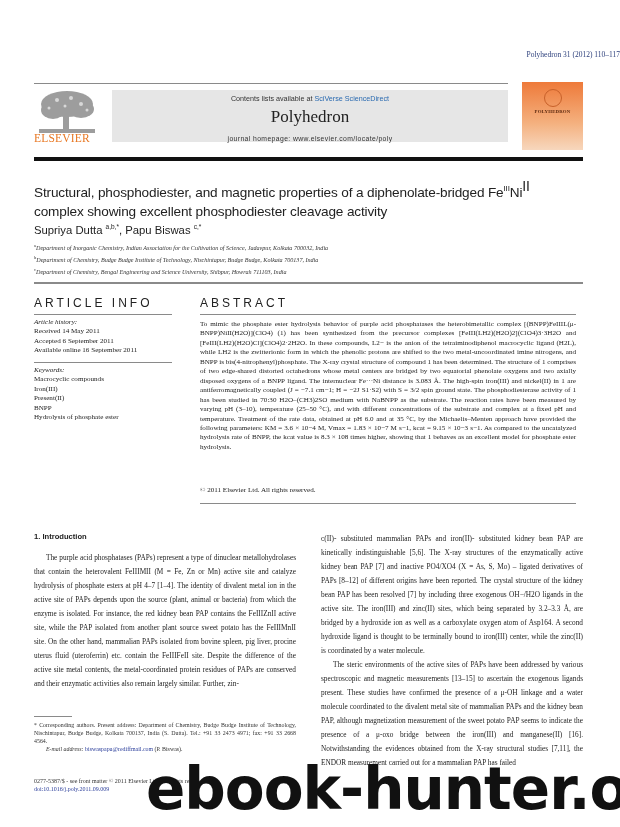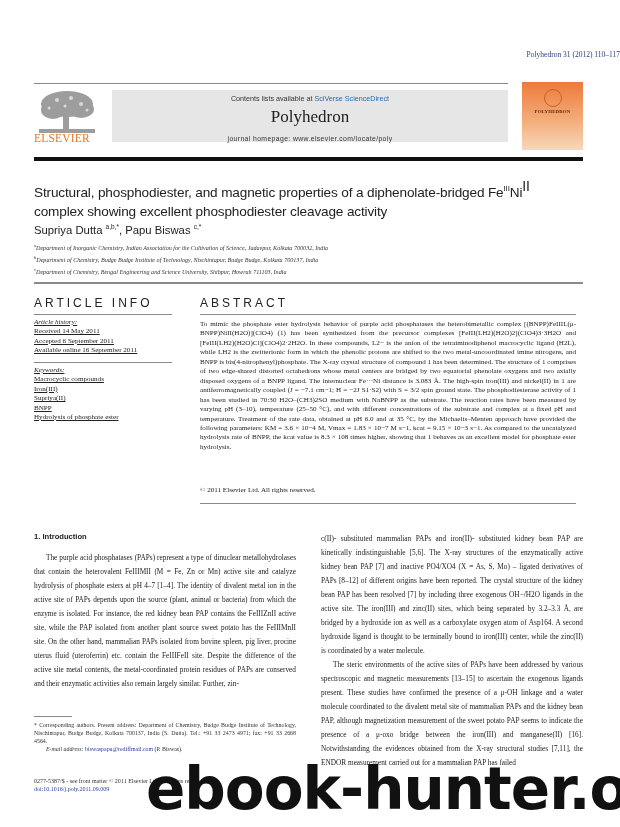--- a/index.html
+++ b/index.html
@@ -18,21 +18,21 @@
   .homepage { position:absolute; top:45px; width:100%; text-align:center; font-family:"Liberation Sans", sans-serif; font-size:6.8px; color:#333; letter-spacing:0.4px; }
   .cover { left:522px; top:82px; width:61px; height:68px; background:linear-gradient(#ee7a3a, #f4b07e 60%, #f7d7bd); }
   .cover .cover-title { position:absolute; top:27px; width:100%; text-align:center; font-size:4.8px; color:#5b2a10; font-weight:bold; letter-spacing:0.2px; }
   .cover .cover-emblem { position:absolute; left:22px; top:7px; width:16px; height:16px; border:1px solid #c8612a; border-radius:50%; }
   .title { left:34px; top:177px; width:560px; font-family:"Liberation Sans", sans-serif; font-size:13.6px; line-height:19px; color:#222; letter-spacing:-0.15px; }
   .authors { left:34px; top:223px; font-family:"Liberation Sans", sans-serif; font-size:11.3px; color:#222; }
   .authors sup { font-size:6.5px; }
   .affils { left:34px; top:241px; font-size:6.1px; font-style:italic; line-height:9.2px; color:#333; }
   .affils sup { font-style:normal; font-size:4.5px; }
   .section-head { font-family:"Liberation Sans", sans-serif; font-size:12px; letter-spacing:3px; color:#222; }
-  .info-block { font-size:7.1px; line-height:9.4px; color:#222;text-decoration:underline; }
+  .info-block { font-size:7.1px; line-height:9.4px; color:#222; }
   .info-block .it { font-style:italic; }
   .abstract { left:200px; top:320px; width:376px; font-size:7.1px; line-height:9.45px; text-align:justify; color:#222; }
   .copyright { left:200px; top:486px; width:376px; text-align:left; font-size:7.1px; color:#222; }
   .intro-head { left:34px; top:532px; font-family:"Liberation Sans", sans-serif; font-weight:bold; font-size:7.6px; color:#222;text-align:center; }
   .col { width:262px; font-size:7.3px; line-height:14px; text-align:justify; color:#222;font-family:Liberation Serif, serif; }
   .col p { margin:0; text-indent:12px; }
   .col p.noindent { text-indent:0; }
   .footnote { left:34px; top:721px; width:262px; font-size:5.9px; line-height:8px; color:#333; text-align:justify; }
   .footnote .email { color:#2a3d9a; }
   .issn { left:34px; top:777px; font-size:6px; line-height:8px; color:#333; }
@@ -104,21 +104,21 @@
   <div class="it">Article history:</div>
   <div>Received 14 May 2011</div>
   <div>Accepted 6 September 2011</div>
   <div>Available online 16 September 2011</div>
 </div>
 <div class="abs rule-thin" style="left:34px; top:362px; width:138px;"></div>
 <div class="abs info-block" style="left:34px; top:366px; width:150px;">
   <div class="it">Keywords:</div>
   <div>Macrocyclic compounds</div>
   <div>Iron(III)</div>
-  <div>Supriya(II)</div>
+  <div>Present(II)</div>
   <div>BNPP</div>
   <div>Hydrolysis of phosphate ester</div>
 </div>
 
 <div class="abs section-head" style="left:200px; top:296px;">ABSTRACT</div>
 <div class="abs rule-thin" style="left:200px; top:314px; width:376px;"></div>
 <div class="abs abstract">To mimic the phosphate ester hydrolysis behavior of purple acid phosphatases the heterobimetallic complex [(BNPP)FeIIIL(μ-BNPP)NiII(H2O)](ClO4) (1) has been synthesized from the precursor complexes [FeIII(LH2)(H2O)2](ClO4)3·3H2O and [FeIII(LH2)(H2O)Cl](ClO4)2·2H2O. In these compounds, L2− is the anion of the tetraiminodiphenol macrocyclic ligand (H2L), while LH2 is the zwitterionic form in which the phenolic protons are shifted to the two metal-uncoordinated imine nitrogens, and BNPP is bis(4-nitrophenyl)phosphate. The X-ray crystal structure of compound 1 has been determined. The structure of 1 comprises of two edge-shared distorted octahedrons whose metal centers are bridged by two equatorial phenolate oxygens and two axially disposed oxygens of a BNPP ligand. The internuclear Fe···Ni distance is 3.083 Å. The high-spin iron(III) and nickel(II) in 1 are antiferromagnetically coupled (J = −7.1 cm−1; H = −2J S1·S2) with S = 3/2 spin ground state. The phosphodiesterase activity of 1 has been studied in 70:30 H2O–(CH3)2SO medium with NaBNPP as the substrate. The reaction rates have been measured by varying pH (3–10), temperature (25–50 °C), and with different concentrations of the substrate and complex at a fixed pH and temperature. Treatment of the rate data, obtained at pH 6.0 and at 35 °C, by the Michaelis–Menten approach have provided the following parameters: KM = 3.6 × 10−4 M, Vmax = 1.83 × 10−7 M s−1, kcat = 9.15 × 10−3 s−1. As compared to the uncatalyzed hydrolysis rate of BNPP, the kcat value is 8.3 × 108 times higher, showing that 1 behaves as an excellent model for phosphate ester hydrolysis.</div>
 <div class="abs copyright">© 2011 Elsevier Ltd. All rights reserved.</div>
 <div class="abs rule-thin" style="left:200px; top:503px; width:376px;"></div>
 

